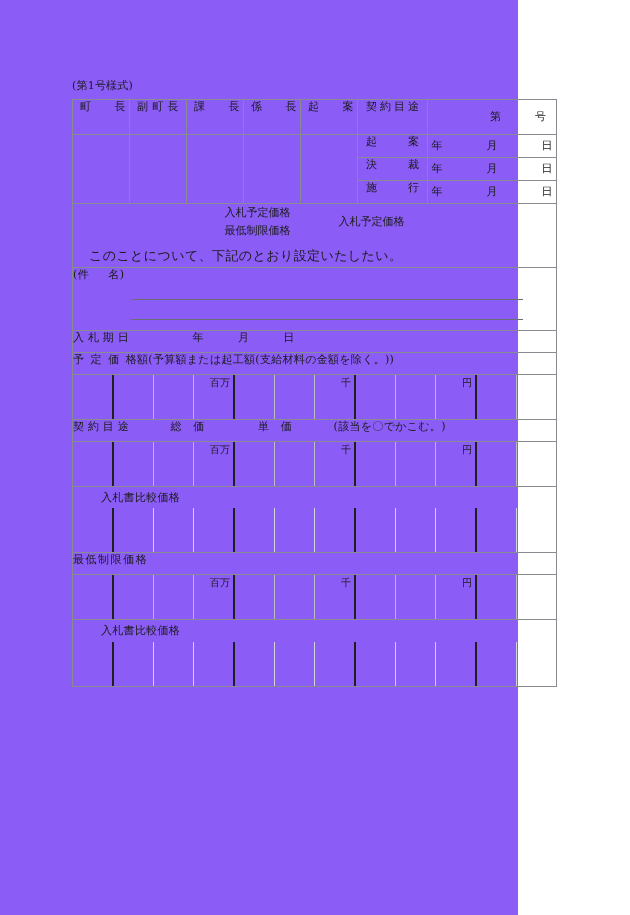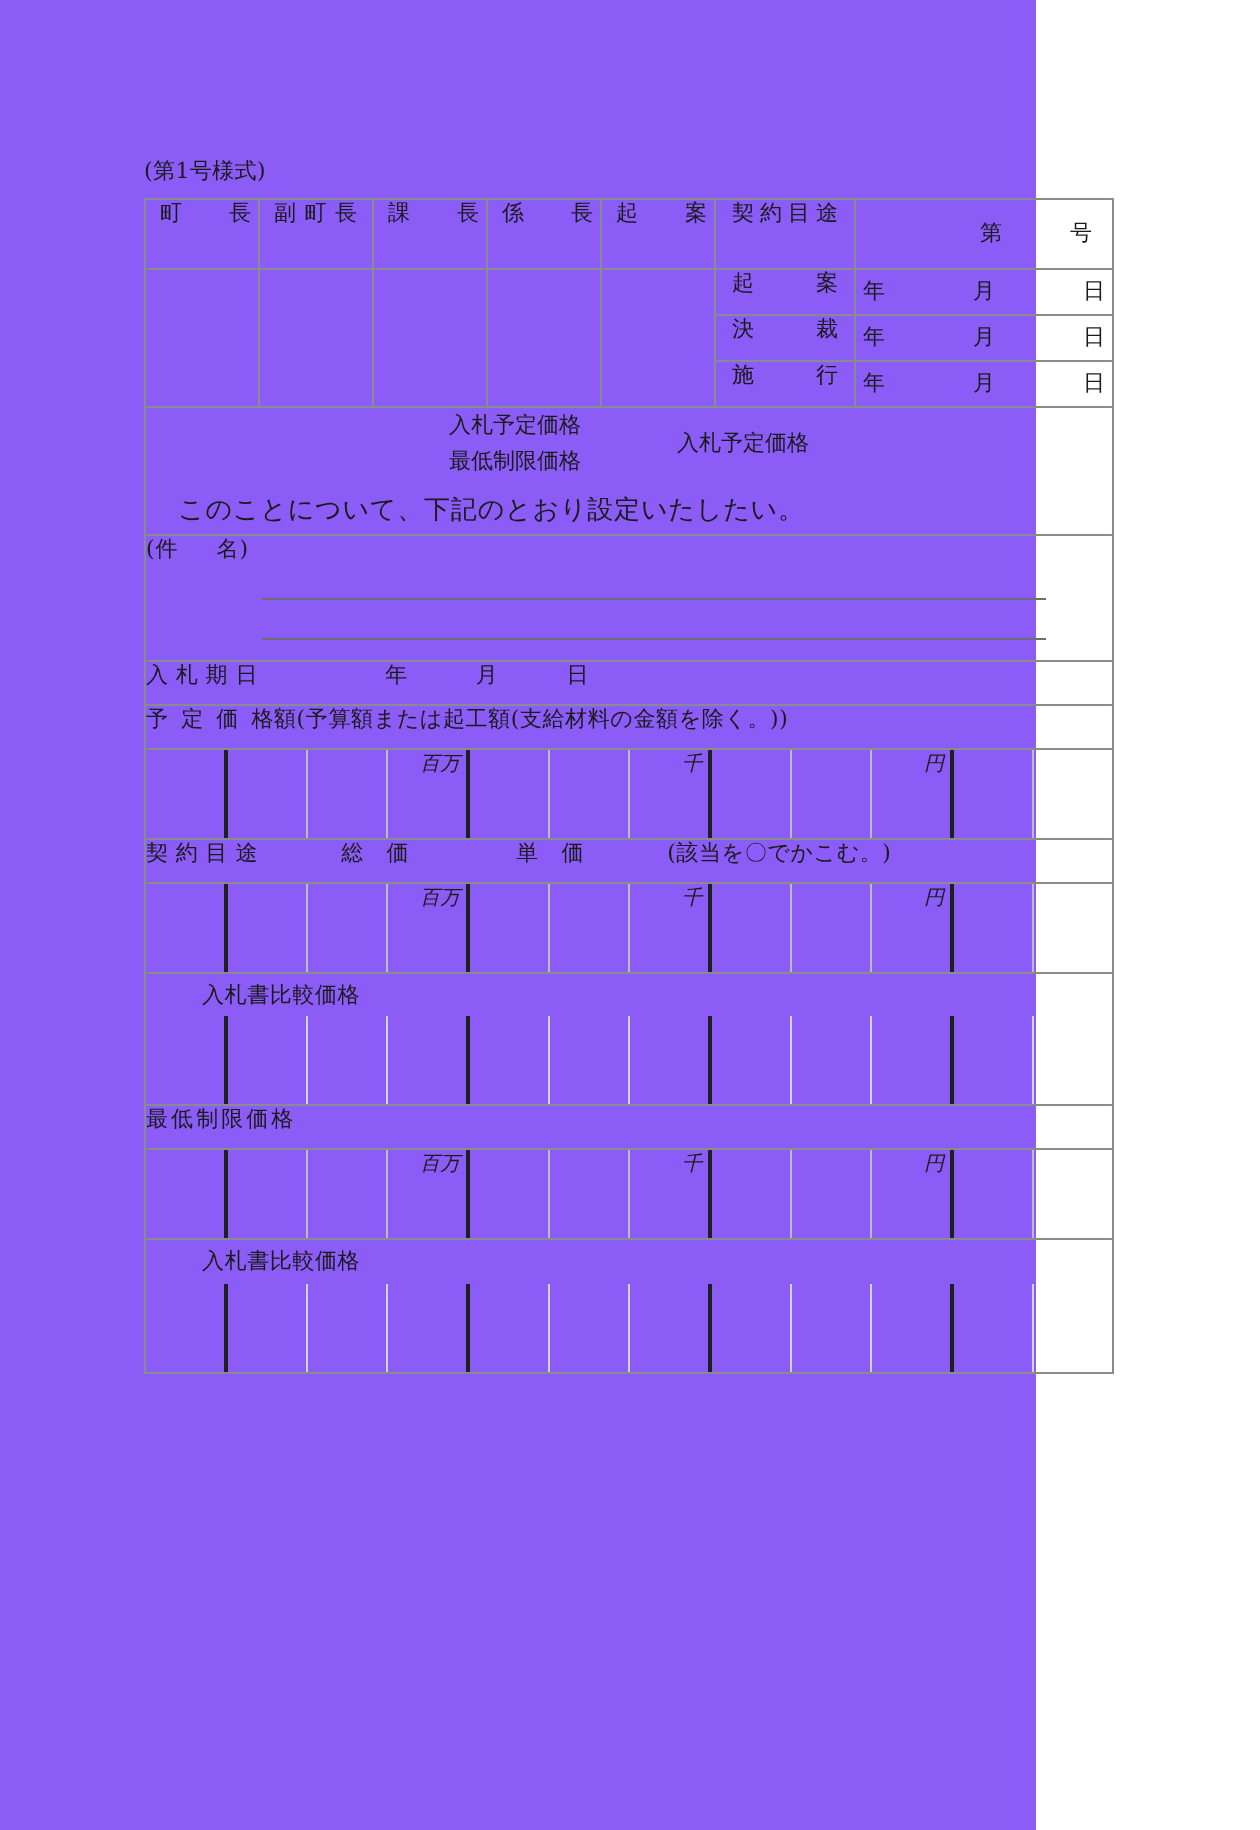--- a/index.html
+++ b/index.html
@@ -166,21 +166,21 @@
   .w-bid-date { width: 56px; }
   .w-contract { width: 64px; }
   .w-est      { width: 56px; }
   .w-min      { width: 74px; }
   .gap-sm { display: inline-block; width: 34px; }
   .gap-md { display: inline-block; width: 46px; }
   .gap-lg { display: inline-block; width: 56px; }
   .ymd-inline span { display: inline-block; margin-right: 34px; }
 
   
-  .money-cell { padding: 0; font-style: italic; }
+  .money-cell { padding: 0; }
   .money-grid {
     display: flex;
     width: 100%;
     height: 44px;
   }
   .mc {
     flex: 1 1 0;
     border-right: 1px solid #b9bdc1;
     position: relative;
     font-size: 10px;

